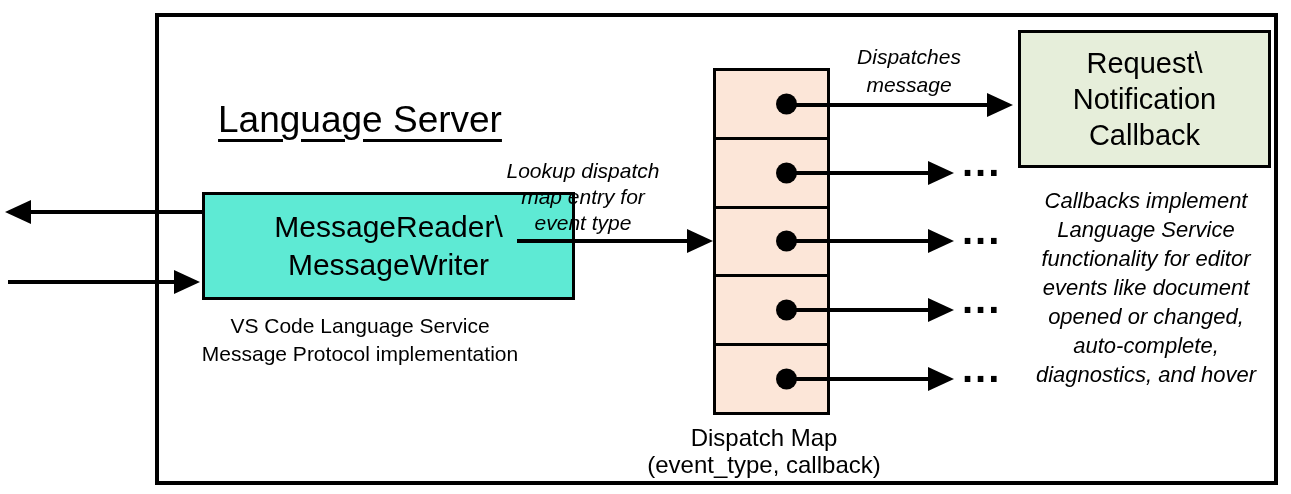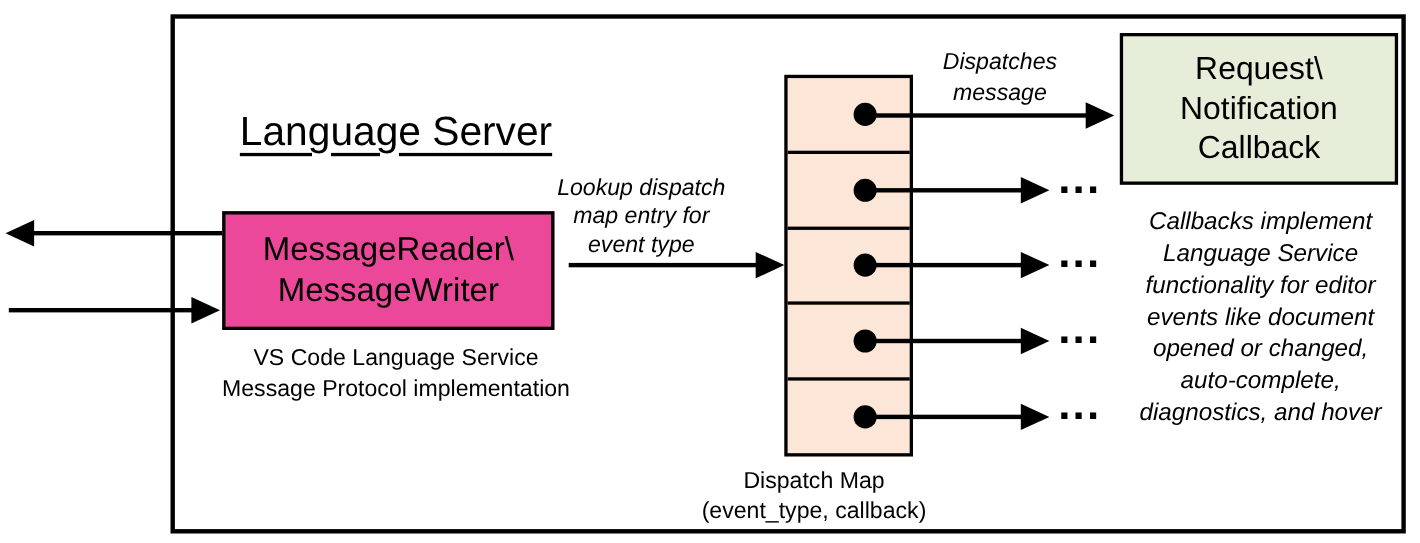--- a/index.html
+++ b/index.html
@@ -11,25 +11,25 @@
   .outer-box { position:absolute; left:155px; top:13px; width:1123px; height:472px; border:4px solid #000; background:transparent; }
   .title {
     position:absolute; left:190px; top:53px; width:340px; text-align:center;
     font-size:37px; line-height:44px; text-decoration:underline;
     text-decoration-thickness:3px; text-underline-offset:7px; white-space:pre-line;margin-top:45px;
   }
   .node {
     position:absolute; border:3px solid #000; display:flex; align-items:center; justify-content:center;
     text-align:center; white-space:pre-line;
   }
-  .reader-box { left:202px; top:192px; width:302px; height:108px; background:#ec4899; font-size:30px; line-height:38px; }
+  .reader-box { left:202px; top:192px; width:373px; height:108px; background:#5eead4; font-size:30px; line-height:38px; }
   .callback-box { left:1018px; top:30px; width:253px; height:138px; background:#e6eeda; font-size:29px; line-height:36px; }
   .caption { position:absolute; text-align:center; white-space:pre-line; }
   .reader-caption { left:170px; top:312px; width:380px; font-size:21px; line-height:28px; }
-  .map-caption { left:615px; top:424px; width:250px; font-size:21px; line-height:27px; }
+  .map-caption { left:639px; top:424px; width:250px; font-size:24px; line-height:27px; }
   .note { left:1021px; top:186px; width:250px; font-size:22px; line-height:29px;font-style:italic; }
   .flow-label { position:absolute; font-style:italic; text-align:center; white-space:pre-line; font-size:21px; line-height:26px; }
   .stdio-label { left:15px; top:221px; width:160px; }
   .lookup-label { left:493px; top:158px; width:180px;font-style:italic; }
   .dispatch-label { left:820px; top:43px; width:178px; line-height:28px; }
   .hline { position:absolute; height:4px; background:#000; }
   .head { position:absolute; width:0; height:0; border-top:12px solid transparent; border-bottom:12px solid transparent; }
   .head-r { border-left:26px solid #000; }
   .head-l { border-right:26px solid #000; }
   .map { position:absolute; left:713px; top:68px; width:117px; height:347px; border:3px solid #000; background:#fce6d8; display:flex; flex-direction:column; }

